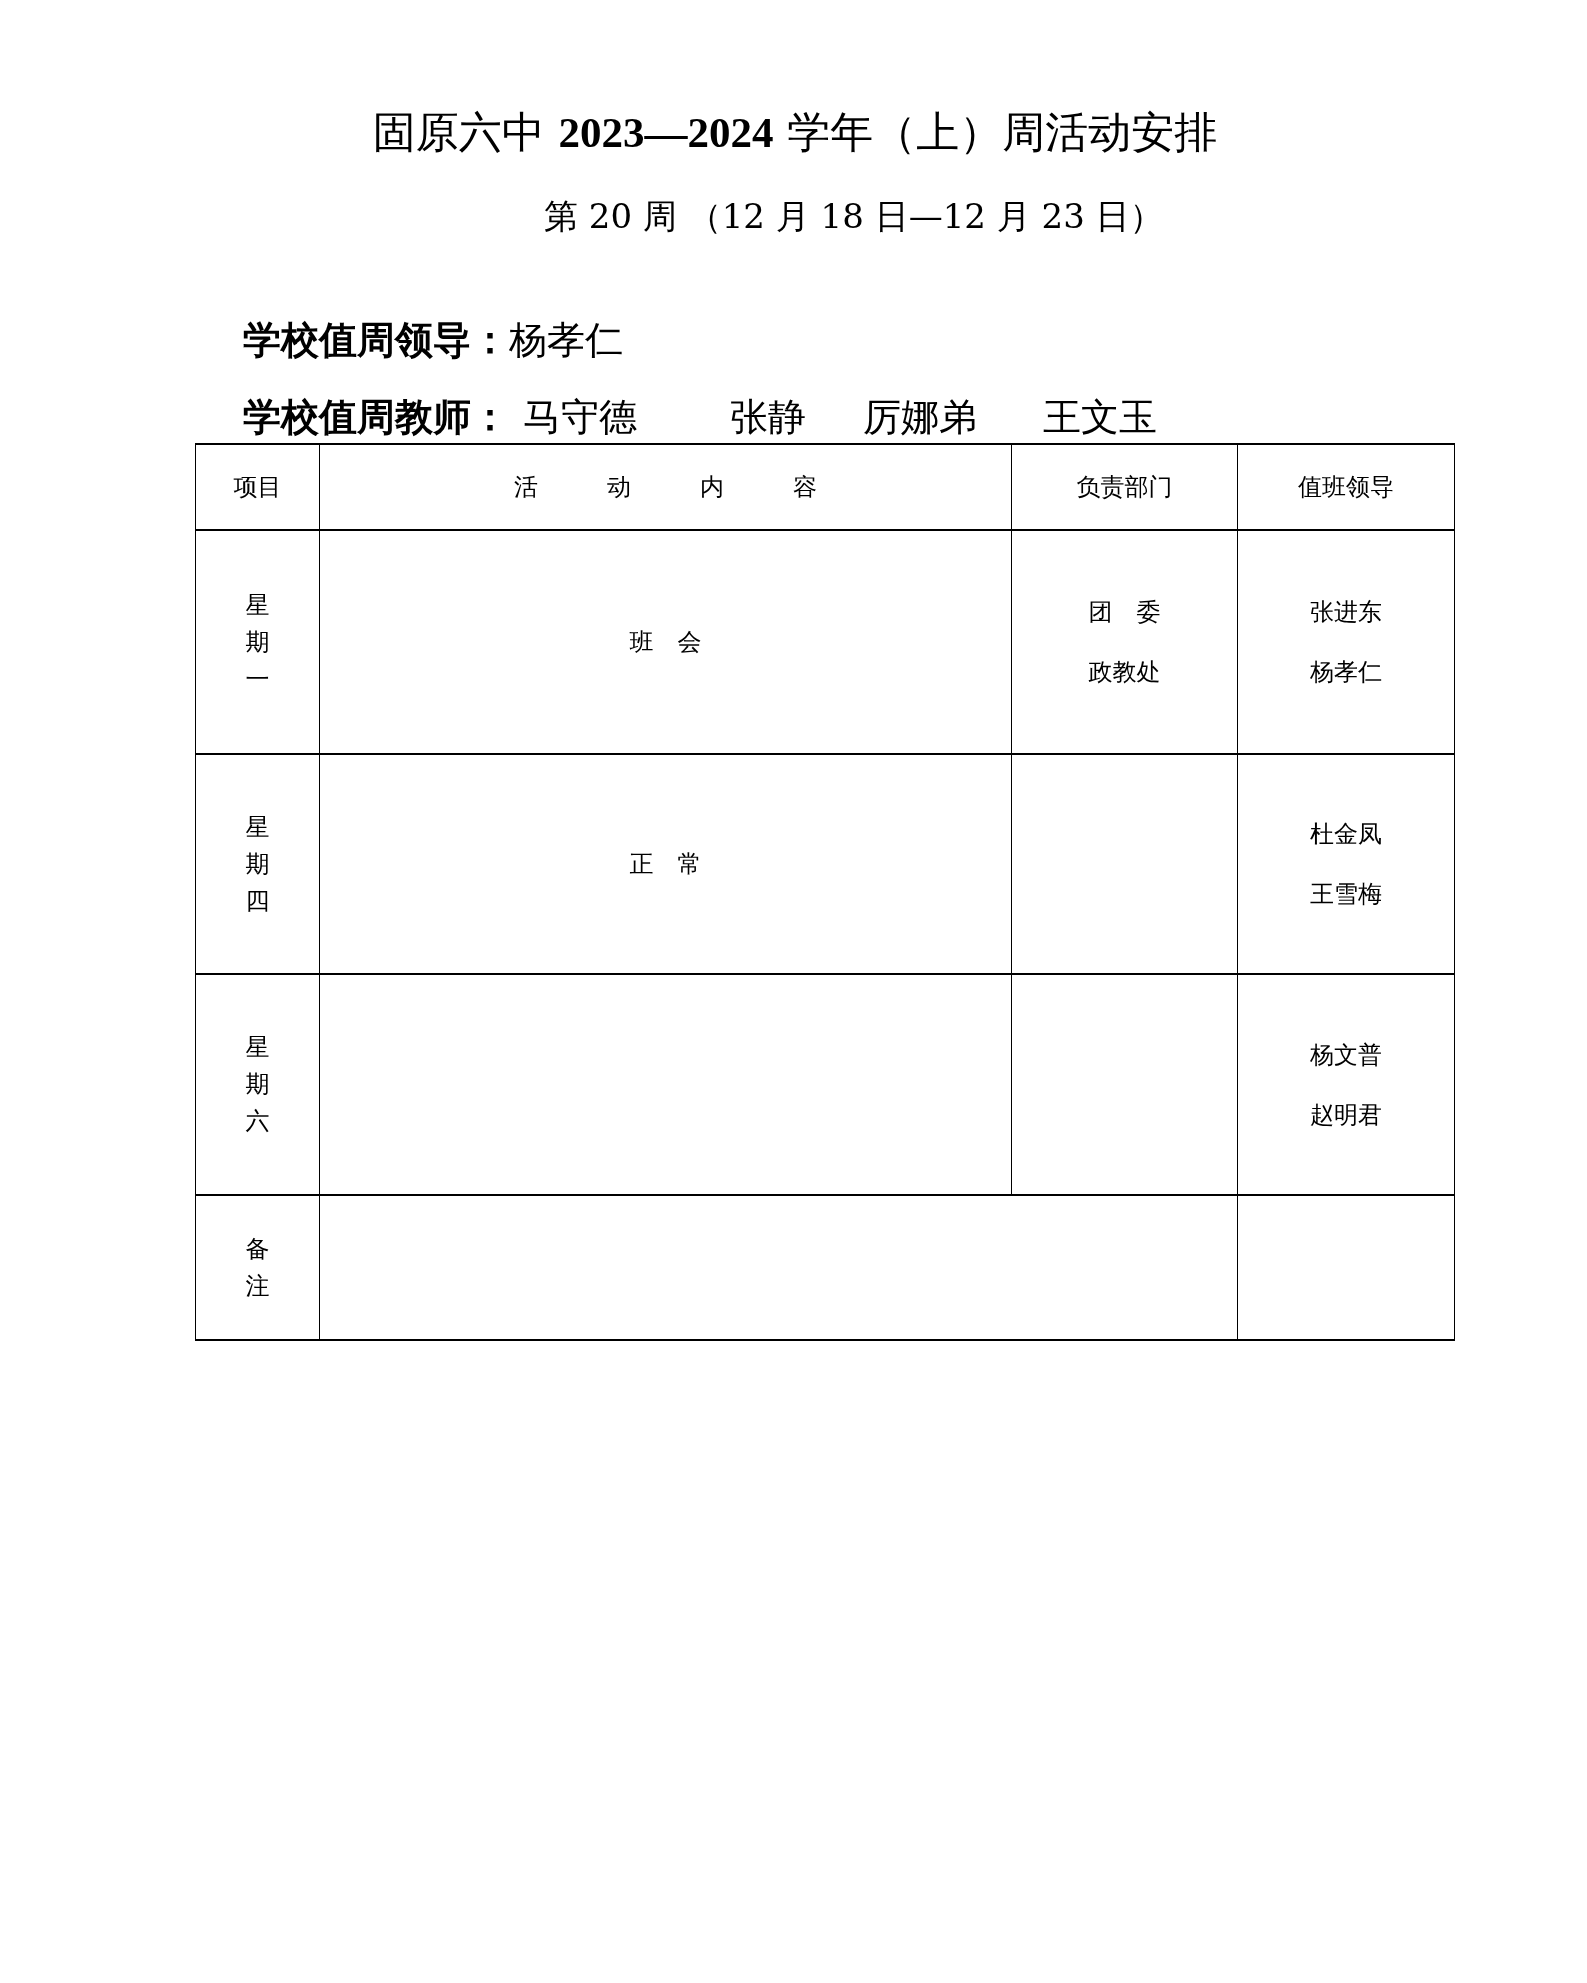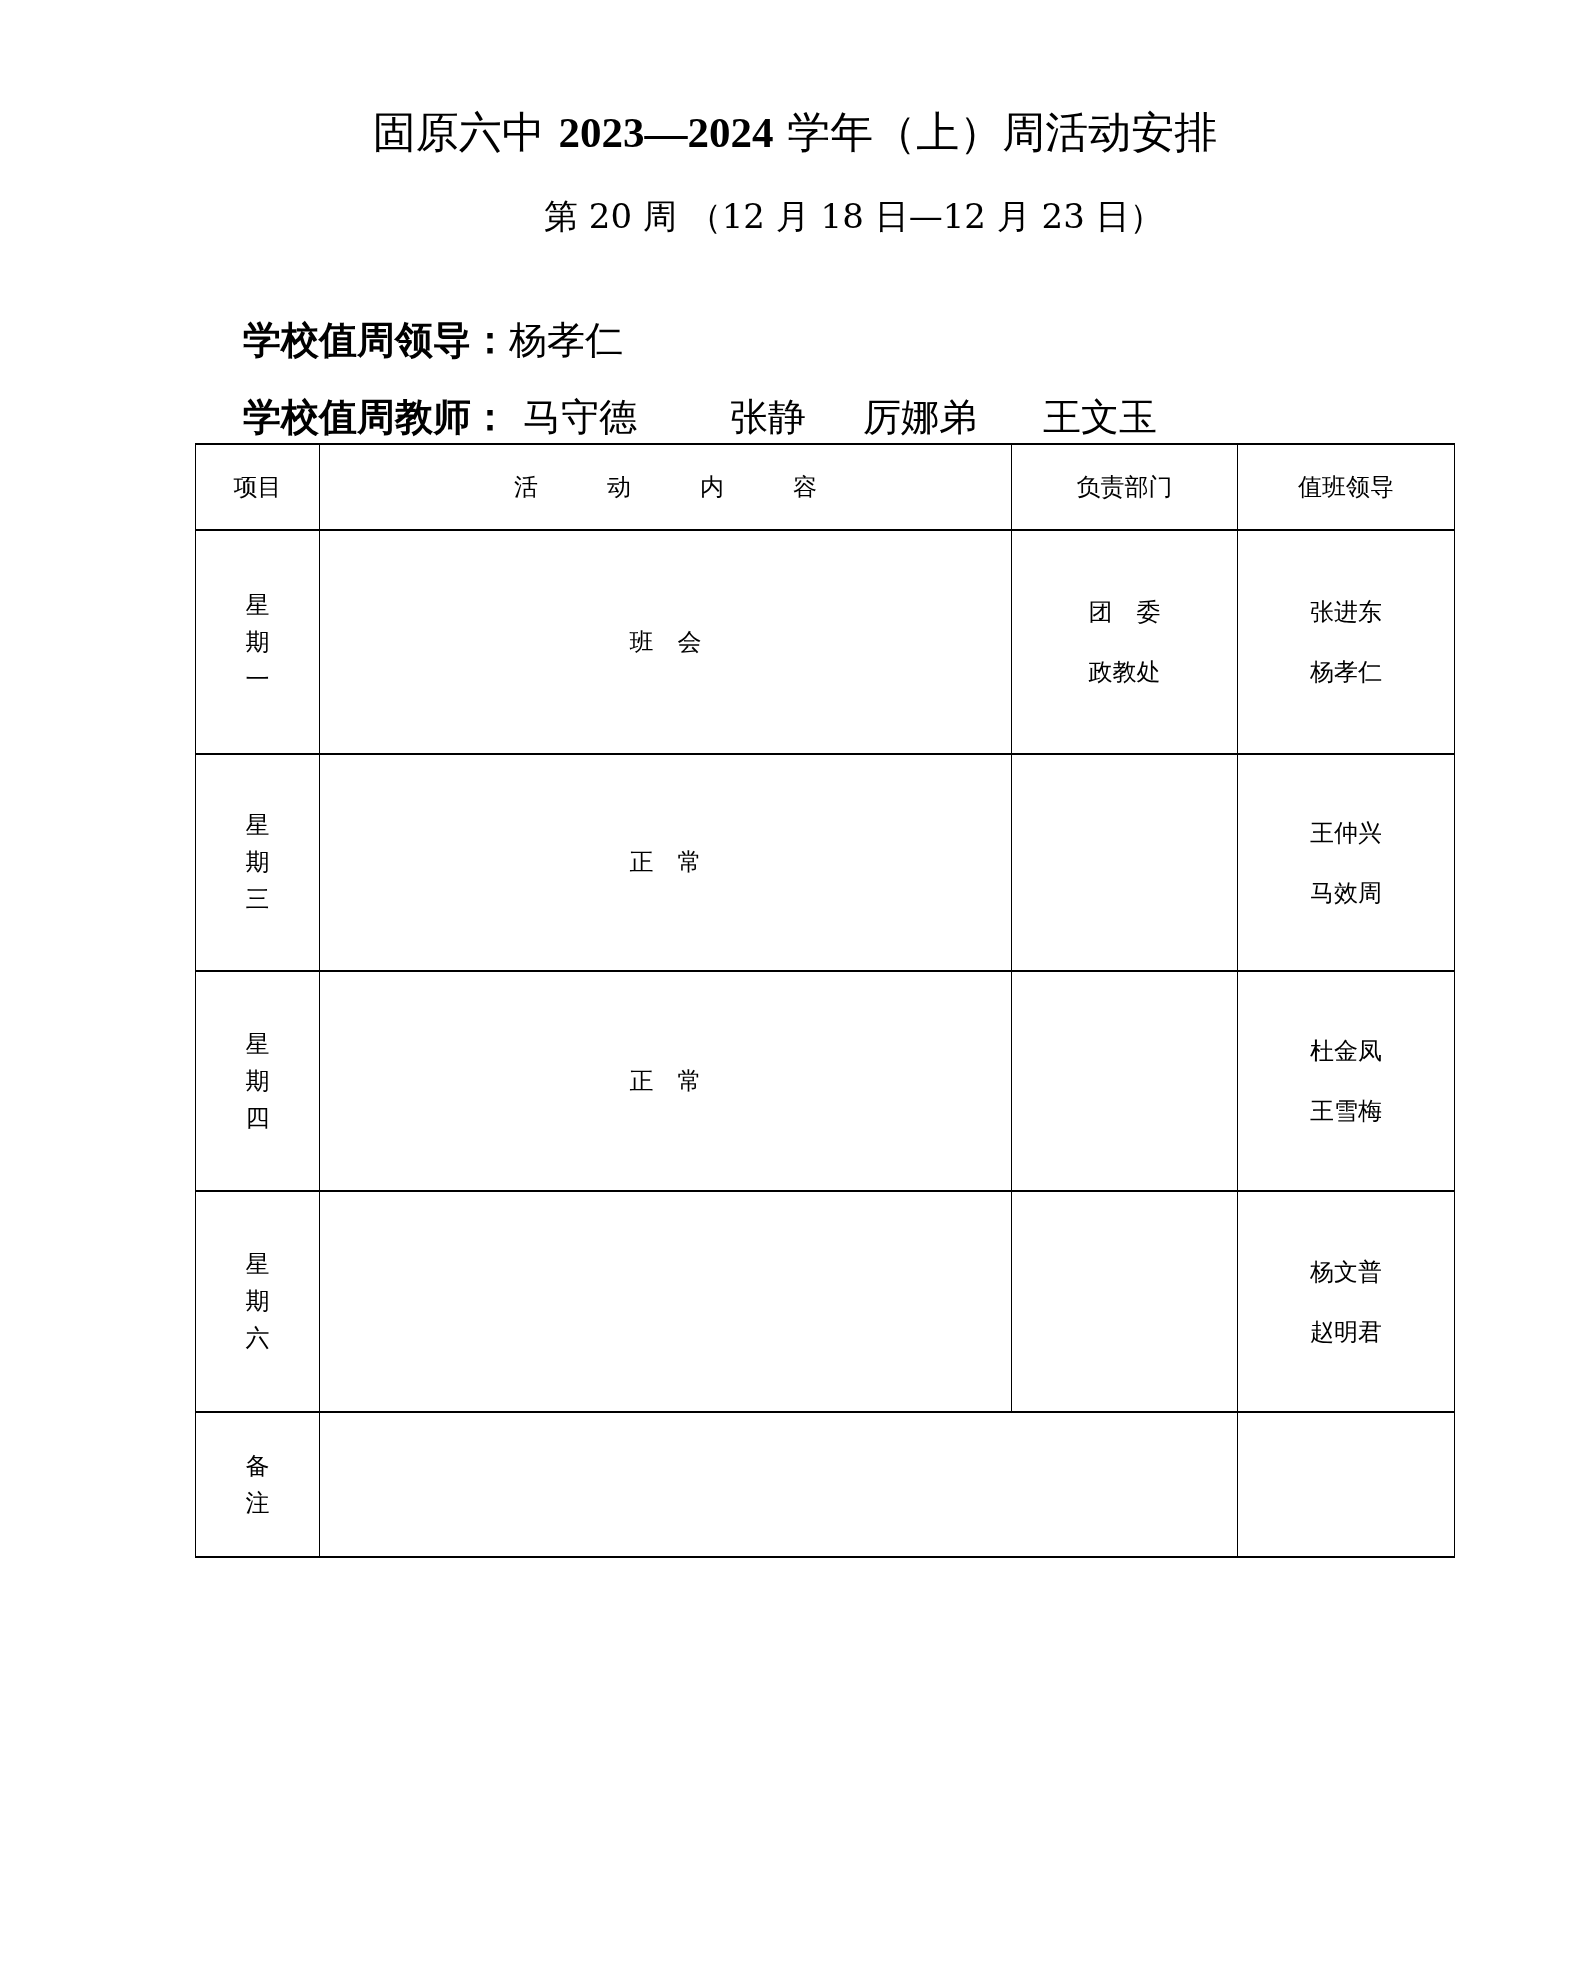--- a/index.html
+++ b/index.html
@@ -81,29 +81,20 @@
     <td>班　会</td>
     <td class="two-line">
           <div>团　委</div>
           <div>政教处</div>
         </td>
     <td class="two-line">
           <div>张进东</div>
           <div>杨孝仁</div>
         </td>
   </tr>
-  <tr style="height:217px">
-    <td><span class="vert">星期三</span></td>
-    <td>正　常</td>
-    <td></td>
-    <td class="two-line">
-          <div>王仲兴</div>
-          <div>马效周</div>
-        </td>
-  </tr>
   <tr style="height:220px">
     <td><span class="vert">星期四</span></td>
     <td>正　常</td>
     <td></td>
     <td class="two-line">
           <div>杜金凤</div>
           <div>王雪梅</div>
         </td>
   </tr>
   <tr style="height:221px">

